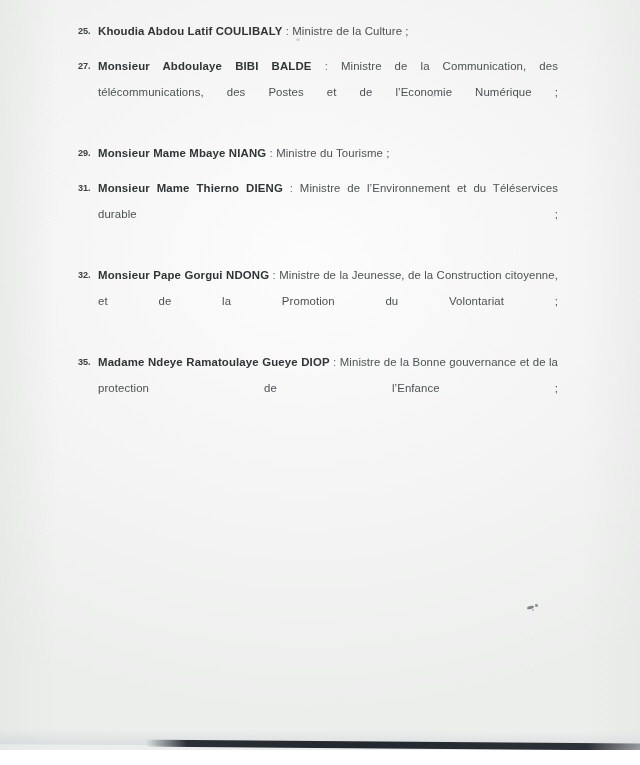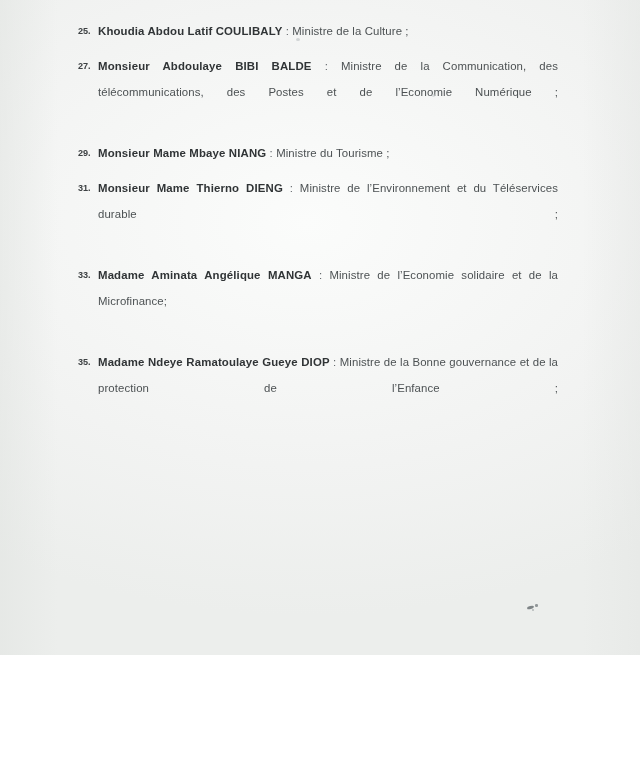--- a/index.html
+++ b/index.html
@@ -6,21 +6,21 @@
     margin: 0;
     padding: 0;
     background: #ffffff;
   }
   body {
     font-family: "Liberation Sans", sans-serif;
   }
   #page {
     position: relative;
     width: 640px;
-    height: 655px;
+    height: 765px;
     overflow: hidden;
     background: #f4f5f4;
   }
   
   #paper-shading {
     position: absolute;
     inset: 0;
     background:
       radial-gradient(ellipse 90% 60% at 48% 34%, #fbfcfb 0%, #f2f3f2 62%, #eceeec 100%),
       linear-gradient(180deg, #f2f3f2 0%, #f6f7f6 18%, #f7f8f7 70%, #f1f2f1 100%);
@@ -180,21 +180,21 @@
 
 <div id="page">
   <div id="paper-shading"></div>
   <div id="paper-vignette"></div>
 
   <div id="content">
       <p class="entry tight"><span class="num">25.</span><span class="person">Khoudia Abdou Latif COULIBALY</span> <span class="sep">:</span> <span class="role">Ministre de la Culture ;</span></p>
       <p class="entry"><span class="num">27.</span><span class="person">Monsieur Abdoulaye BIBI BALDE</span> <span class="sep">:</span> <span class="role">Ministre de la Communication, des télécommunications,  des Postes et de l’Economie Numérique ;</span></p>
       <p class="entry tight"><span class="num">29.</span><span class="person">Monsieur Mame Mbaye NIANG</span> <span class="sep">:</span> <span class="role">Ministre du Tourisme ;</span></p>
       <p class="entry"><span class="num">31.</span><span class="person">Monsieur Mame Thierno DIENG</span> <span class="sep">:</span> <span class="role">Ministre de l’Environnement et du Téléservices durable ;</span></p>
-      <p class="entry"><span class="num">33.</span><span class="person">Madame Aminata Angélique MANGA</span> <span class="sep">:</span> <span class="role">Ministre de l’Economie solidaire et de la Microfinance;</span></p>
+      <p class="entry"><span class="num">32.</span><span class="person">Monsieur Pape Gorgui NDONG</span> <span class="sep">:</span> <span class="role">Ministre de la Jeunesse, de la Construction citoyenne, et de la Promotion du Volontariat ;</span></p>
       <p class="entry"><span class="num">35.</span><span class="person">Madame Ndeye Ramatoulaye Gueye DIOP</span> <span class="sep">:</span> <span class="role">Ministre de la Bonne gouvernance et de la protection de l’Enfance ;</span></p>
     </div>
 
   <div id="faint-mark"></div>
   <div id="faint-mark2"></div>
   <div id="ink-smudge">
     <div class="d1"></div>
       <div class="d2"></div>
       <div class="d3"></div>
   </div>

